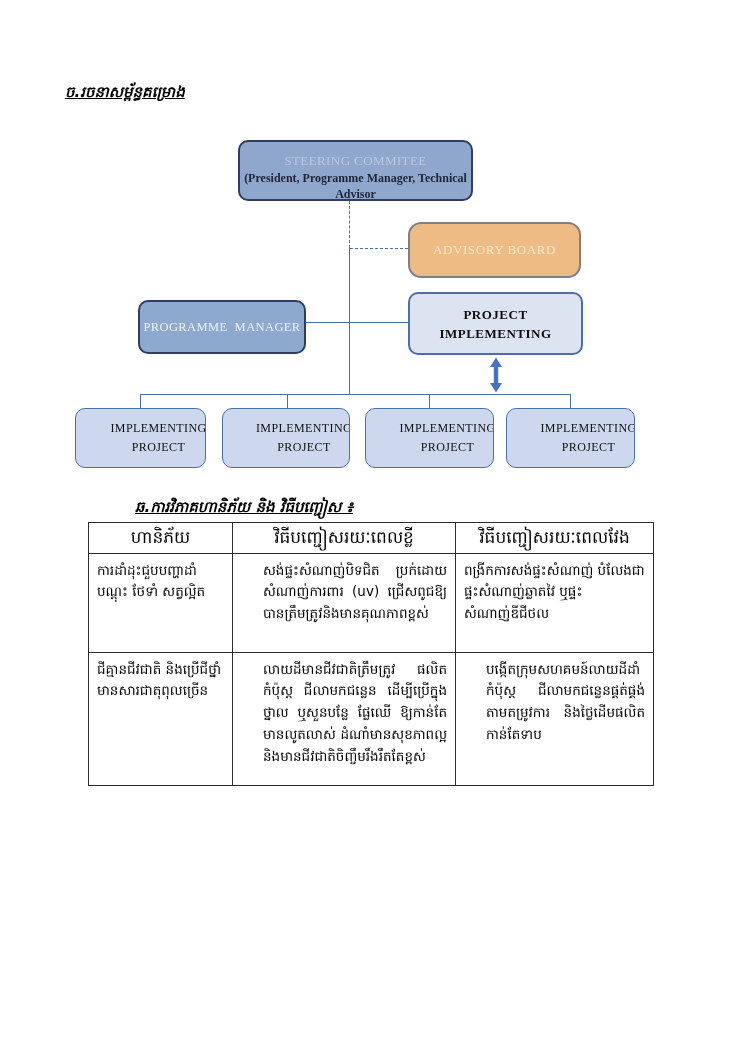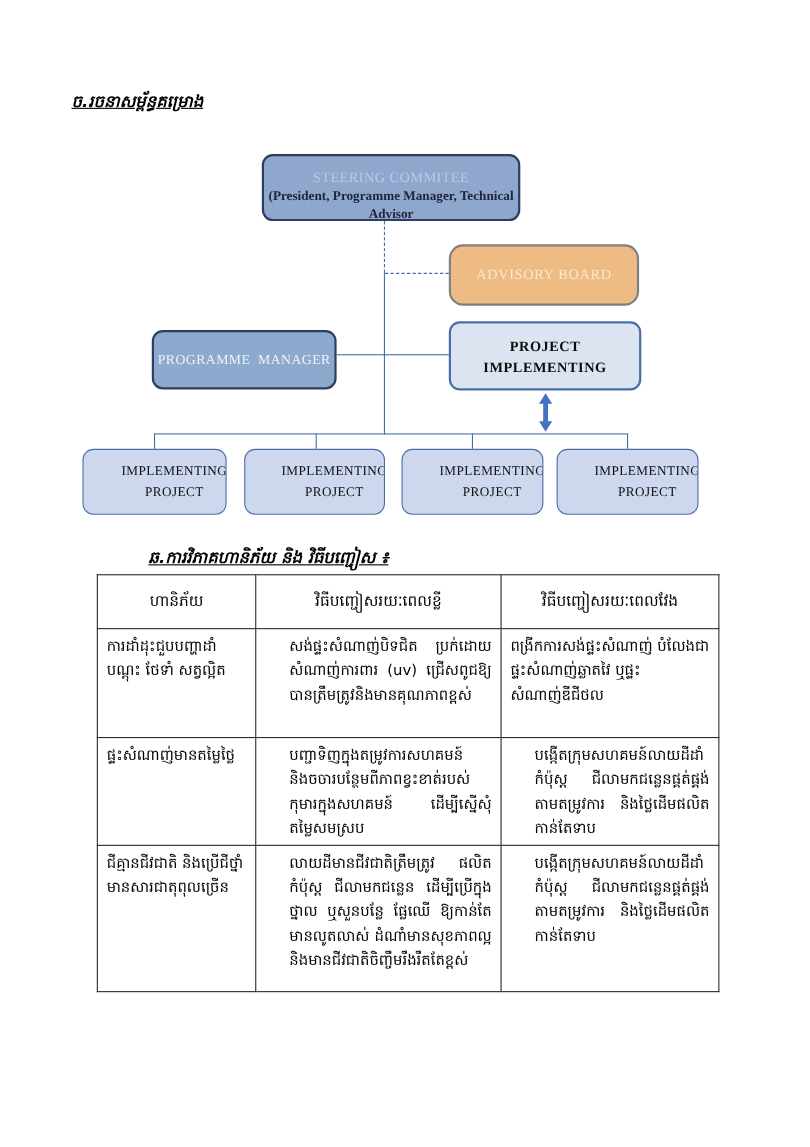--- a/index.html
+++ b/index.html
@@ -39,21 +39,21 @@
   .dashedv{border-left-style:dashed;}
   .dashedh{border-top-style:dashed;}
   .arrow{position:absolute;left:489px;top:357px;}
 
   
   .risk-table{position:absolute;left:88px;top:522px;width:565px;border-collapse:collapse;
               table-layout:fixed;font-family:"DejaVu Sans",sans-serif;color:#000;}
   .risk-table td,.risk-table th{border:1.2px solid #2b2b2b;vertical-align:top;
               font-weight:normal;font-size:13.5px;line-height:1.62;
               word-break:break-word;overflow-wrap:anywhere;}
-  .risk-table th{text-align:center;height:26px;vertical-align:middle;padding:11px 4px;font-size:14px;}
+  .risk-table th{text-align:center;height:26px;vertical-align:middle;padding:1px 4px;font-size:17px;}
   .risk-table td{padding:6px 8px 4px 8px;}
   .risk-table td.just{text-align:justify;padding-left:30px;}
   .r1 td{height:90px;} .r2 td{height:88px;} .r3 td{height:84px;} .r4 td{height:122px;}
 </style>
 </head>
 <body>
 
 <div id="page">
 
   <div class="heading kh" style="left:65px;top:82px;">ច.រចនាសម្ព័ន្ធគម្រោង</div>
@@ -121,25 +121,20 @@
         <tr>
       <th>ហានិភ័យ</th>
       <th>វិធីបញ្ជៀសរយៈពេលខ្លី</th>
       <th>វិធីបញ្ជៀសរយៈពេលវែង</th>
     </tr>
     <tr class="r2">
       <td>ការដាំដុះជួបបញ្ហាដាំបណ្តុះ ថែទាំ សត្វល្អិត</td>
       <td class="just">សង់ផ្ទះសំណាញ់បិទជិត ប្រក់ដោយសំណាញ់ការពារ (uv) ជ្រើសពូជឱ្យបានត្រឹមត្រូវនិងមានគុណភាពខ្ពស់</td>
       <td>ពង្រីកការសង់ផ្ទះសំណាញ់ បំលែងជាផ្ទះសំណាញ់ឆ្លាតវៃ ឬផ្ទះសំណាញ់ឌីជីថល</td>
     </tr>
-    <tr class="r3">
-      <td>ផ្ទះសំណាញ់មានតម្លៃថ្លៃ</td>
-      <td class="just">បញ្ជាទិញក្នុងតម្រូវការសហគមន៍ និងចចារបន្ថែមពីភាពខ្វះខាត់របស់កុមារក្នុងសហគមន៍ ដើម្បីស្នើសុំតម្លៃសមស្រប</td>
-      <td class="just">បង្កើតក្រុមសហគមន៍លាយដីដាំ កំប៉ុស្ត ជីលាមកជន្លេនផ្គត់ផ្គង់តាមតម្រូវការ និងថ្លៃដើមផលិតកាន់តែទាប</td>
-    </tr>
     <tr class="r4">
       <td>ជីគ្មានជីវជាតិ និងប្រើជីថ្នាំមានសារជាតុពុលច្រើន</td>
       <td class="just">លាយដីមានជីវជាតិត្រឹមត្រូវ ផលិតកំប៉ុស្ត ជីលាមកជន្លេន ដើម្បីប្រើក្នុងថ្នាល ឬសួនបន្លែ ផ្លែឈើ ឱ្យកាន់តែមានលូតលាស់ ដំណាំមានសុខភាពល្អ និងមានជីវជាតិចិញ្ចឹមរឹងរឹតតែខ្ពស់</td>
       <td class="just">បង្កើតក្រុមសហគមន៍លាយដីដាំ កំប៉ុស្ត ជីលាមកជន្លេនផ្គត់ផ្គង់តាមតម្រូវការ និងថ្លៃដើមផលិតកាន់តែទាប</td>
     </tr>
   </tbody>
     </table>
 
 </div>
 

